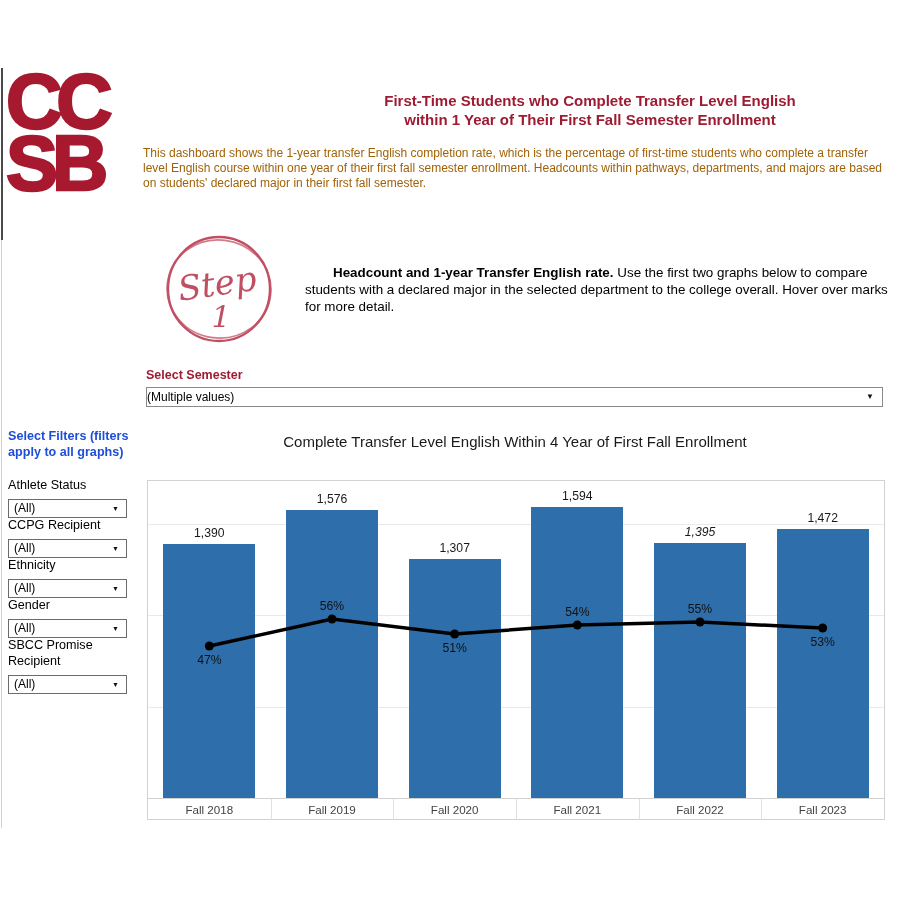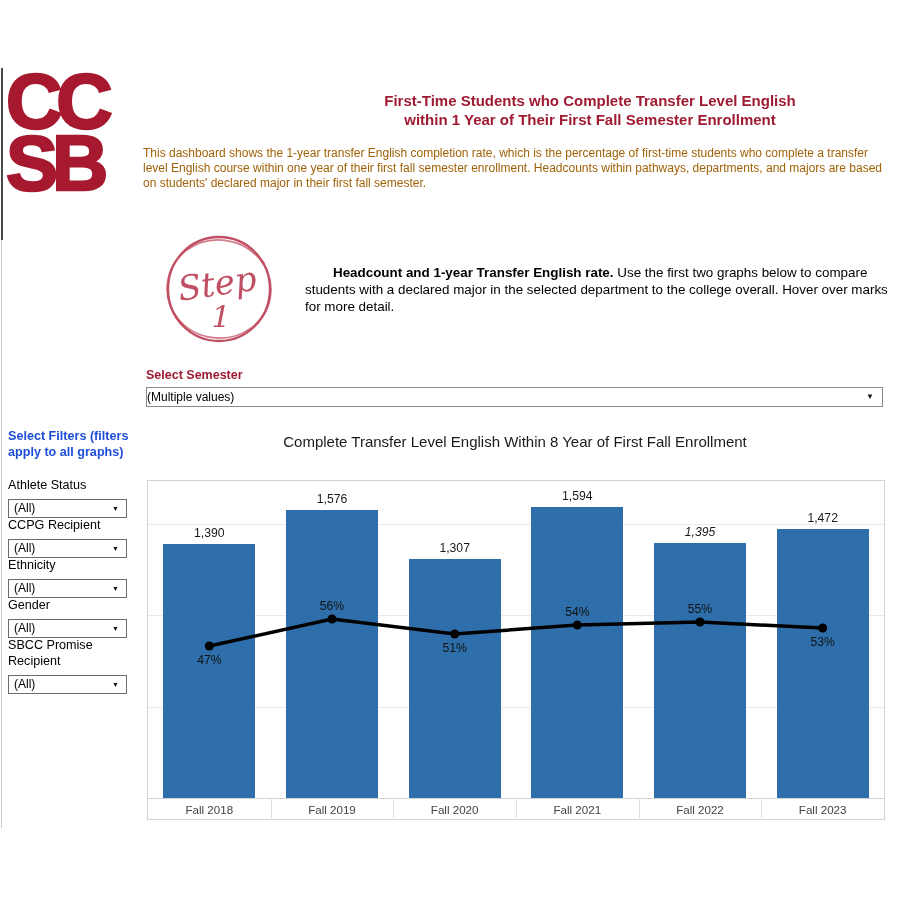--- a/index.html
+++ b/index.html
@@ -128,21 +128,21 @@
   <div class="filter-group">
     <div class="filter-label">SBCC Promise Recipient</div>
     <div class="filter-dd">
       <span>(All)</span>
       <span class="caret">▼</span>
     </div>
   </div>
 </div>
 
 <div class="abs chart-title">
-  <div>Complete Transfer Level English Within 8 Year of First Fall Enrollment</div>
+  <div>Complete Transfer Level English Within 4 Year of First Fall Enrollment</div>
 </div>
 
 <div class="abs chart-box">
   <div class="plot" id="plot">
       <div class="gridline" style="top: 225.7px;"></div>
       <div class="gridline" style="top: 134.4px;"></div>
       <div class="gridline" style="top: 43.1px;"></div>
       <div class="bar" style="left: 15.3333px; top: 63.186px; width: 92px; height: 253.814px; background: rgb(46, 111, 171);"></div>
       <div class="bar-label" style="left: 26.3333px; top: 45.186px;">1,390</div>
       <div class="bar" style="left: 138px; top: 29.2224px; width: 92px; height: 287.778px; background: rgb(46, 111, 171);"></div>

